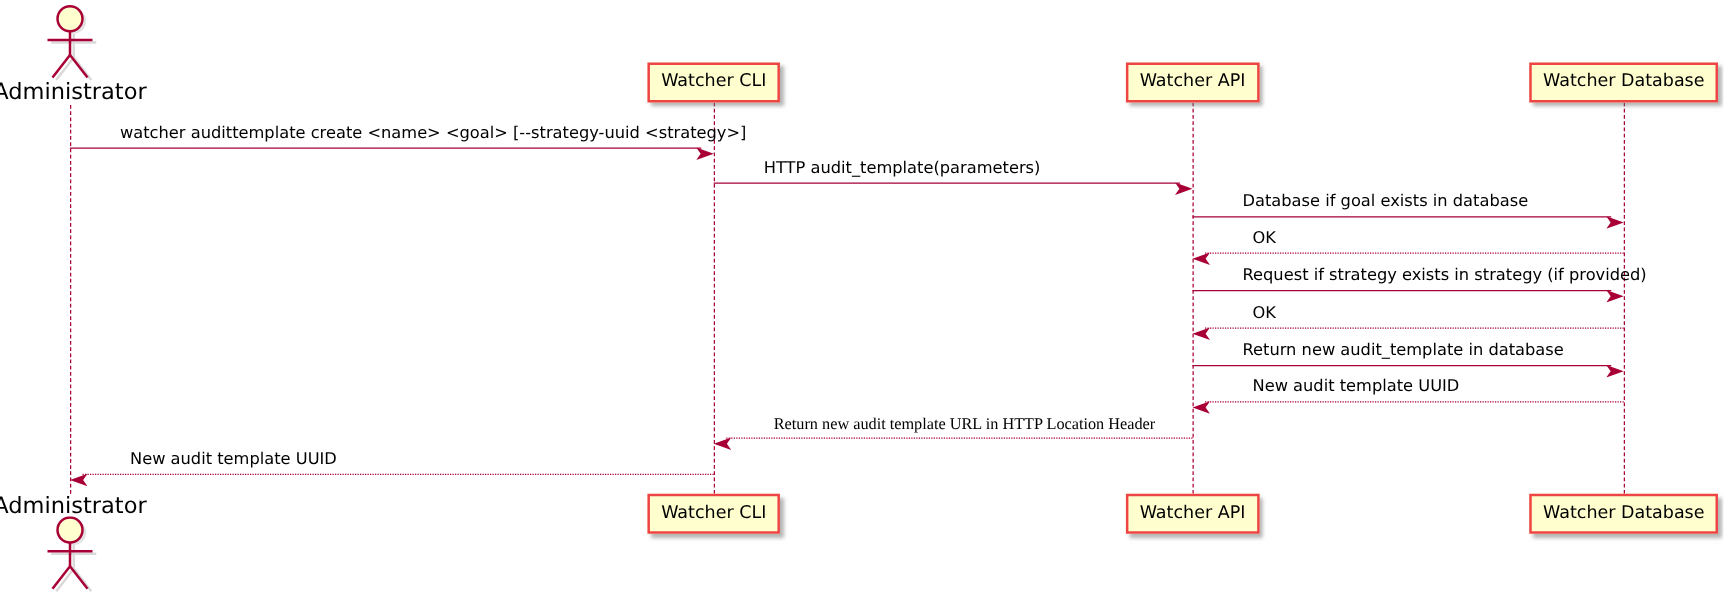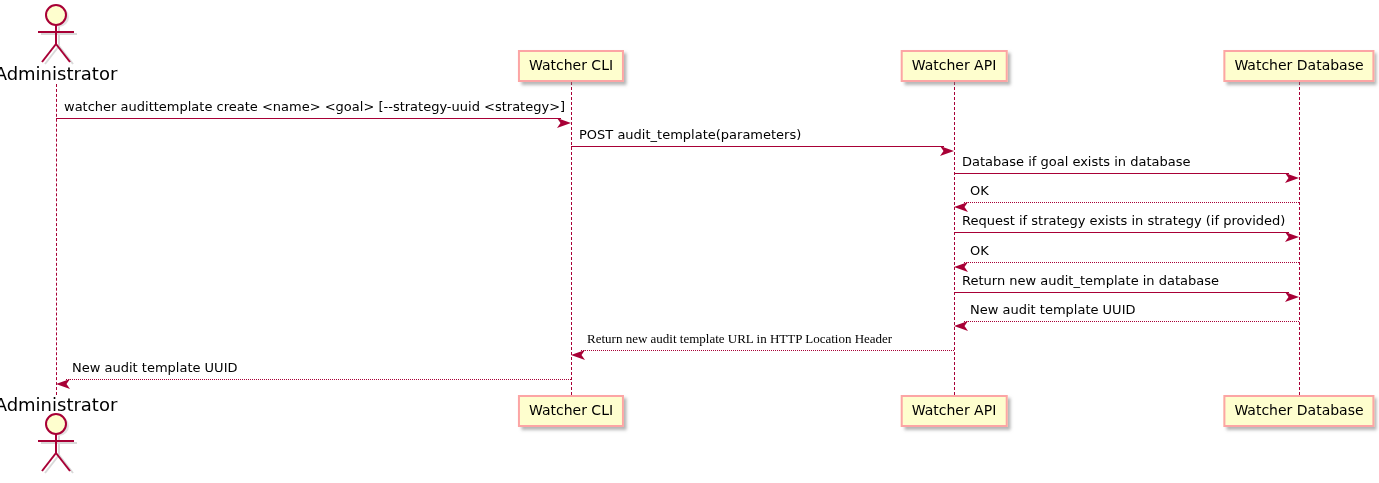--- a/index.html
+++ b/index.html
@@ -12,41 +12,42 @@
     color:#000;
   }
   .lifeline{
     position:absolute;width:0;
     border-left:1px dashed #A80036;
   }
   .pbox{
     position:absolute;
     transform:translateX(-50%);
     background:#FEFECE;
-    border:2px solid #fca5a5;
+    border:2px solid #ef4444;
     padding:5px 9px 6px 9px;
     font-size:14px;
     line-height:17px;
     white-space:nowrap;
     box-shadow:3px 3px 3px rgba(120,120,120,0.55);
     box-sizing:border-box;
   }
   .actor-label{
     position:absolute;
     transform:translateX(-50%);
     font-size:18px;
     line-height:16px;
     white-space:nowrap;
   }
   .actor-figure{position:absolute;width:44px;height:64px;}
   .msg-label{
     position:absolute;
     font-size:13px;
     line-height:16px;
     white-space:nowrap;
+    margin-left:32px;
   }
   .msg-line{position:absolute;height:0;}
   .msg-line.solid{border-top:1.6px solid #A80036;}
   .msg-line.dashed{border-top:1.5px dotted #A80036;}
   .arrowhead{position:absolute;width:14px;height:10px;}
 </style>
 </head>
 <body>
 
 <div id="stage">
@@ -58,21 +59,21 @@
     </div>
   <div id="layer-messages">
       <div>
         <div class="msg-label" style="left: 64px; top: 99px;">watcher audittemplate create &lt;name&gt; &lt;goal&gt; [--strategy-uuid &lt;strategy&gt;]</div>
         <div class="msg-line solid" style="left: 56px; top: 118px; width: 505px;"></div>
         <div class="arrowhead" style="left: 557px; top: 113px;"><svg width="14" height="10" viewBox="0 0 14 10" xmlns="http://www.w3.org/2000/svg">
             <polygon points="0,0 14,5 0,10 3.5,5" fill="#A80036"></polygon>
           </svg></div>
       </div>
       <div>
-        <div class="msg-label" style="left: 579px; top: 127px;">POST audit_template(parameters)</div>
+        <div class="msg-label" style="left: 579px; top: 127px;">HTTP audit_template(parameters)</div>
         <div class="msg-line solid" style="left: 571px; top: 146px; width: 373px;"></div>
         <div class="arrowhead" style="left: 940px; top: 141px;"><svg width="14" height="10" viewBox="0 0 14 10" xmlns="http://www.w3.org/2000/svg">
             <polygon points="0,0 14,5 0,10 3.5,5" fill="#A80036"></polygon>
           </svg></div>
       </div>
       <div>
         <div class="msg-label" style="left: 962px; top: 154px;">Database if goal exists in database</div>
         <div class="msg-line solid" style="left: 954px; top: 173px; width: 335px;"></div>
         <div class="arrowhead" style="left: 1285px; top: 168px;"><svg width="14" height="10" viewBox="0 0 14 10" xmlns="http://www.w3.org/2000/svg">
             <polygon points="0,0 14,5 0,10 3.5,5" fill="#A80036"></polygon>

